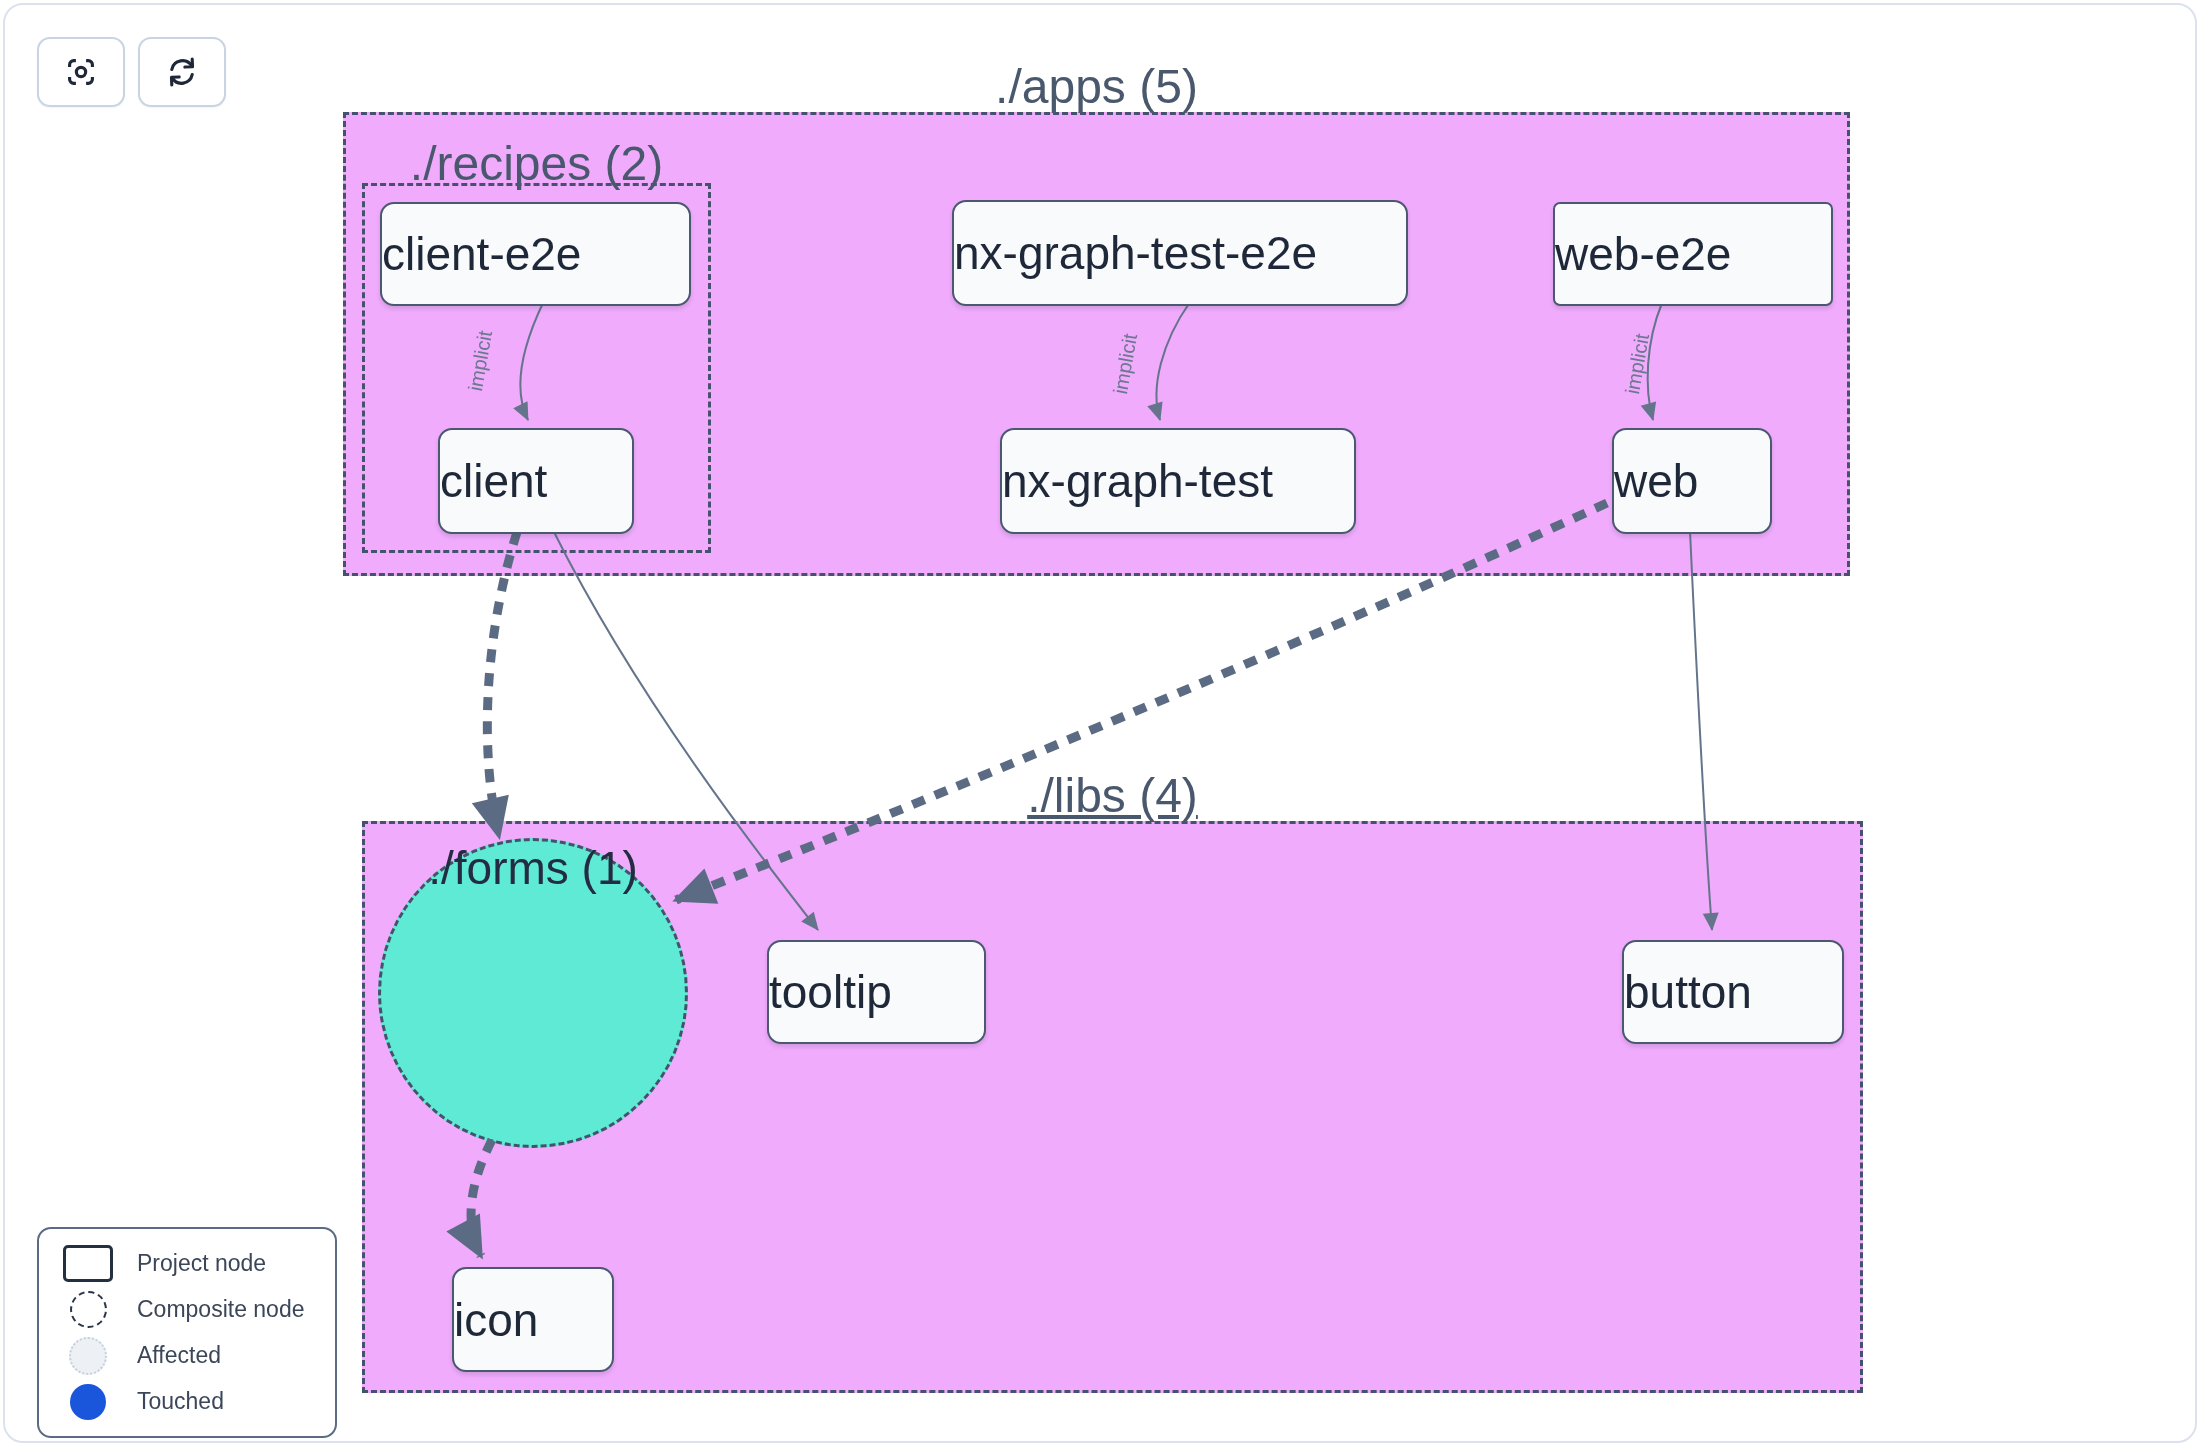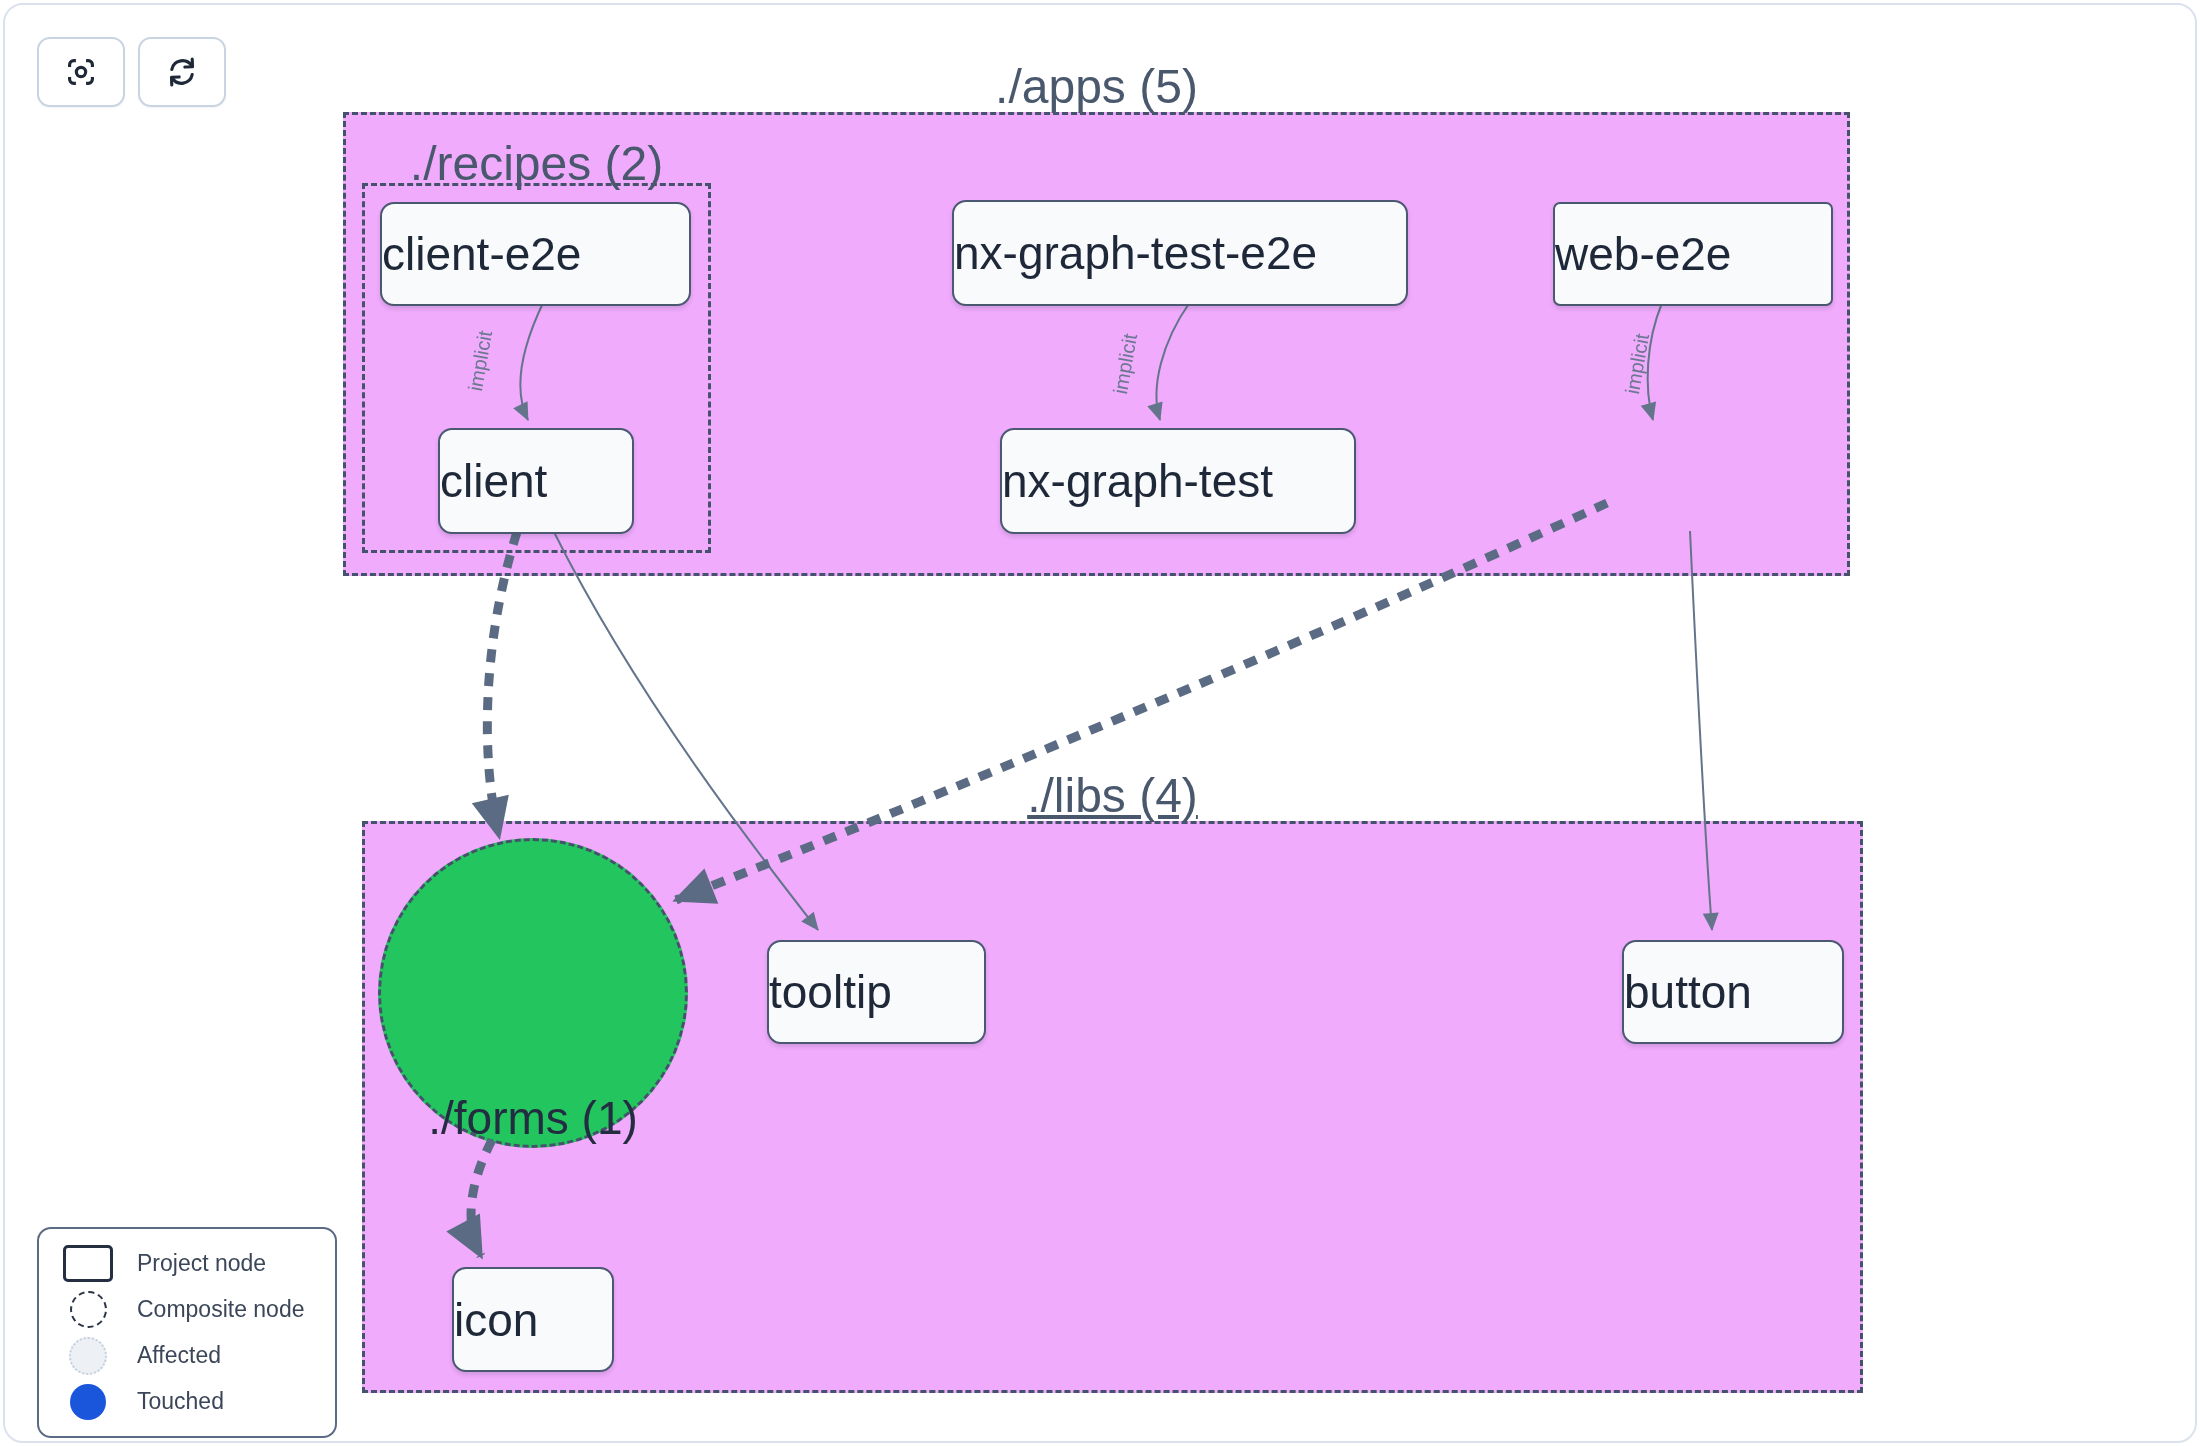--- a/index.html
+++ b/index.html
@@ -23,21 +23,21 @@
     position:absolute;background:#f0abfc;border:3px dashed #45526b;z-index:1;
   }
   .group.inner{background:transparent;}
   .group-label{
     position:absolute;left:0;right:0;text-align:center;font-size:48px;
     color:#4a586e;white-space:nowrap;z-index:2;
   }
   
   .circle-node{
     position:absolute;border:3px dashed #45526b;border-radius:50%;
-    background:#22c55e;display:flex;align-items:flex-end;justify-content:center;
+    background:#5eead4;display:flex;align-items:flex-start;justify-content:center;
     font-size:46px;color:#232c40;z-index:1;
   }
   
   .node{
     position:absolute;background:#f8fafc;border:2.5px solid #4a5870;border-radius:14px;
     display:flex;align-items:center;justify-content:flex-start;font-size:46px;color:#1e2838;
     box-shadow:0 3px 4px rgba(30,41,59,.14);z-index:3;cursor:pointer;
   }
   .edges{position:absolute;inset:0;z-index:2;}
   .edge-label{font-size:20px;fill:#6b7890;}
@@ -129,20 +129,23 @@
   </div>
   <div class="node" style="left:1553px;top:202px;width:276px;height:100px;border-radius:7px;">
     <span>web-e2e</span>
   </div>
   <div class="node" style="left:438px;top:428px;width:192px;height:102px;">
     <span>client</span>
   </div>
   <div class="node" style="left:1000px;top:428px;width:352px;height:102px;">
     <span>nx-graph-test</span>
   </div>
+  <div class="node" style="left:1612px;top:428px;width:156px;height:102px;">
+    <span>web</span>
+  </div>
   <div class="node" style="left:767px;top:940px;width:215px;height:100px;">
     <span>tooltip</span>
   </div>
   <div class="node" style="left:1622px;top:940px;width:218px;height:100px;">
     <span>button</span>
   </div>
   <div class="node" style="left:452px;top:1267px;width:158px;height:101px;">
     <span>icon</span>
   </div>
 

